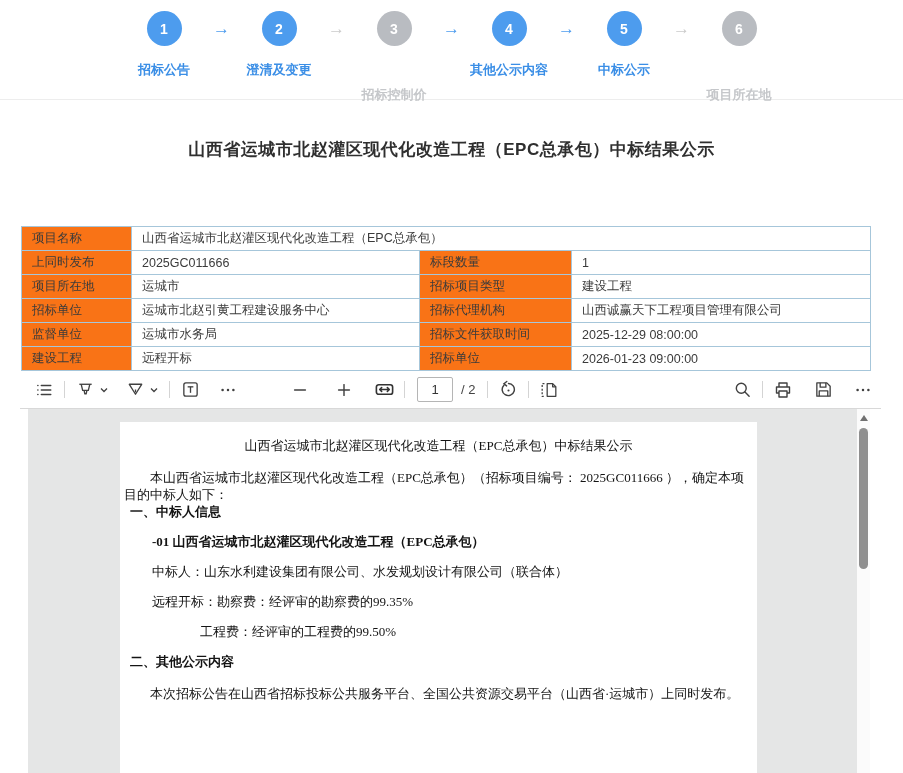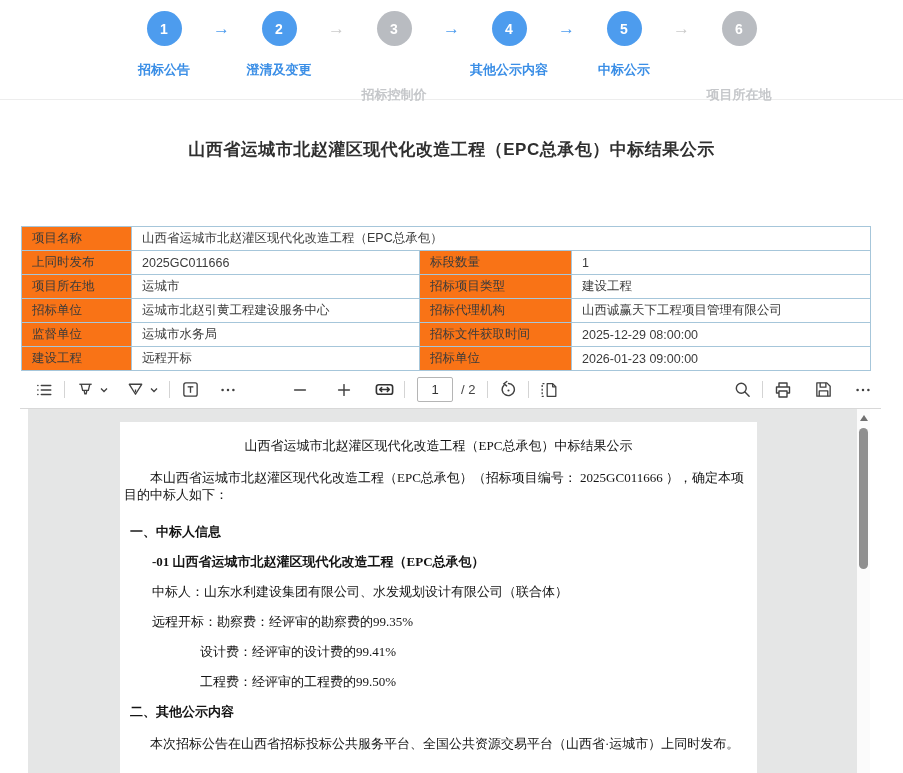--- a/index.html
+++ b/index.html
@@ -34,21 +34,21 @@
   .chev{width:14px;height:24px;display:flex;align-items:center;justify-content:center;flex:0 0 auto;}
   .page-input{width:36px;height:25px;border:1px solid #B5B5B5;border-radius:2px;text-align:center;font-size:13px;color:#333;font-family:"Liberation Sans",sans-serif;box-sizing:border-box;margin-left:4px;}
   .page-total{font-size:13px;margin:0 4px 0 8px;color:#444;}
   .tspacer{flex:1 1 auto;}
   
   .pdf-viewport{position:relative;margin-left:28px;width:842px;height:368px;background:#E5E6E6;}
   .pdf-page{position:absolute;left:92px;top:13px;width:637px;height:355px;background:#fff;box-sizing:border-box;padding:17px 4px 0 4px;
     font-family:"Liberation Serif","DejaVu Serif",serif;font-size:13px;color:#141414;}
   .doc-line{line-height:14px;margin-bottom:16px;white-space:nowrap;}
   .doc-center{text-align:center;}
-  .doc-para{line-height:17px;margin-bottom:22px;text-indent:2em;white-space:normal;}
+  .doc-para{line-height:17px;margin-bottom:2px;text-indent:2em;white-space:normal;}
   .doc-b{font-weight:bold;}
   .ind-h1{padding-left:6px;}
   .ind-sub{padding-left:28px;}
   .ind-fee{padding-left:76px;}
   .u{text-decoration:underline;text-underline-offset:2px;}
   
   .vscroll{position:absolute;right:0;top:0;width:13px;height:100%;background:#FBFBFB;}
   .vscroll-up{position:absolute;top:6px;left:2.5px;width:0;height:0;border-left:4px solid transparent;border-right:4px solid transparent;border-bottom:6px solid #707070;}
   .vscroll-thumb{position:absolute;top:19px;left:2px;width:9px;height:141px;background:#8F8F8F;border-radius:5px;}
 </style>
@@ -263,21 +263,20 @@
 </div>
 
 <div class="pdf-viewport">
   <div class="pdf-page">
     <div class="doc-line doc-center">山西省运城市北赵灌区现代化改造工程（EPC总承包）中标结果公示</div>
     <div class="doc-para">本山西省运城市北赵灌区现代化改造工程（EPC总承包）（招标项目编号： 2025GC011666 ），确定本项目的中标人如下：</div>
     <div class="doc-line doc-b ind-h1">一、中标人信息</div>
     <div class="doc-line doc-b ind-sub">-01 山西省运城市北赵灌区现代化改造工程（EPC总承包）</div>
     <div class="doc-line ind-sub">中标人：山东水利建设集团有限公司、水发规划设计有限公司（联合体）</div>
     <div class="doc-line ind-sub">远程开标：勘察费：经评审的勘察费的99.35%</div>
-    <div class="doc-line ind-fee">设计费：经评审的设计费的99.41%</div>
     <div class="doc-line ind-fee">工程费：经评审的工程费的99.50%</div>
     <div class="doc-line doc-b ind-h1">二、其他公示内容</div>
     <div class="doc-para" style="margin-bottom:0">本次招标公告在山西省招标投标公共服务平台、全国公共资源交易平台（山西省·运城市）上同时发布。</div>
   </div>
   <div class="vscroll">
     <div class="vscroll-up"></div>
     <div class="vscroll-thumb"></div>
   </div>
 </div>
 

